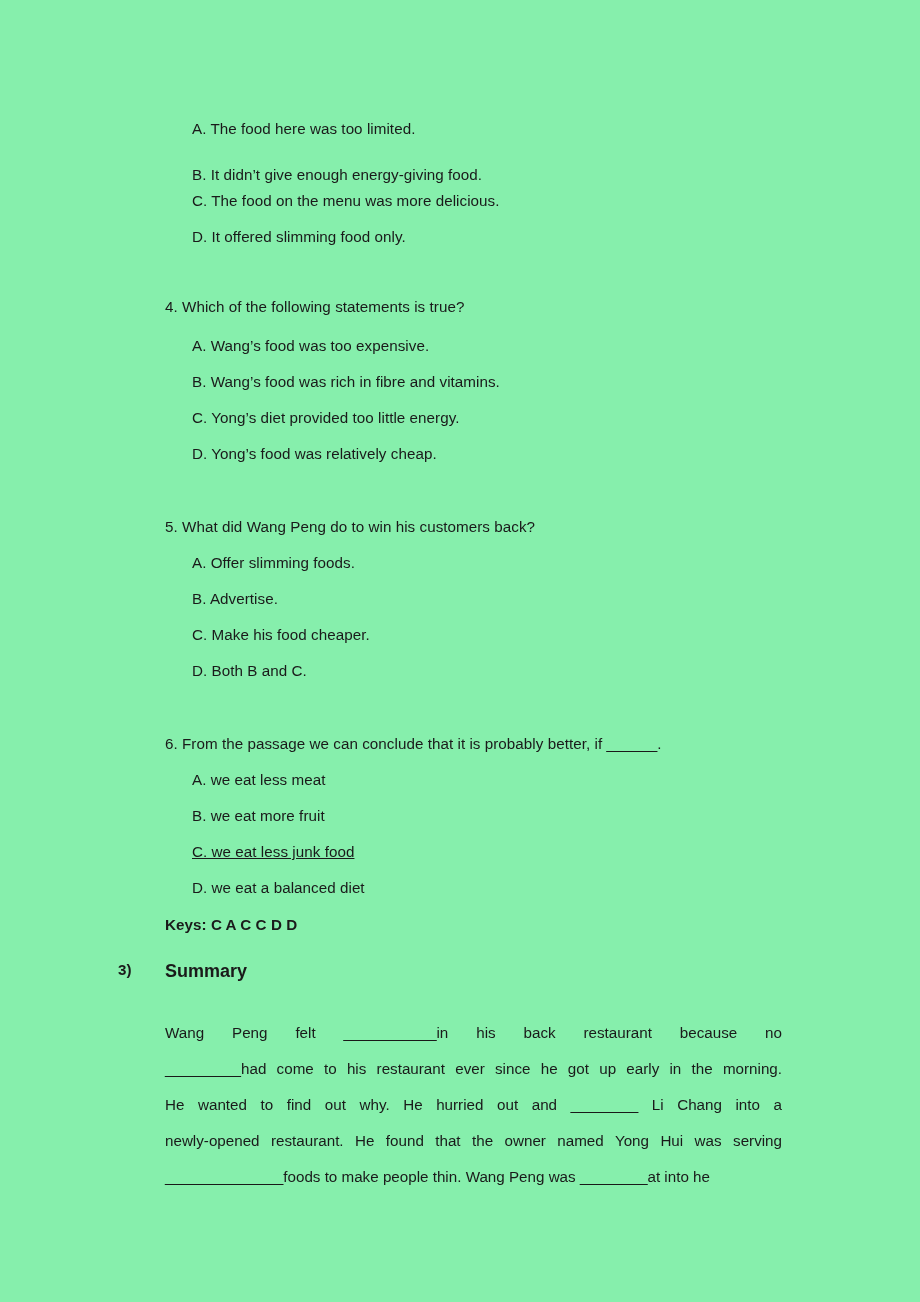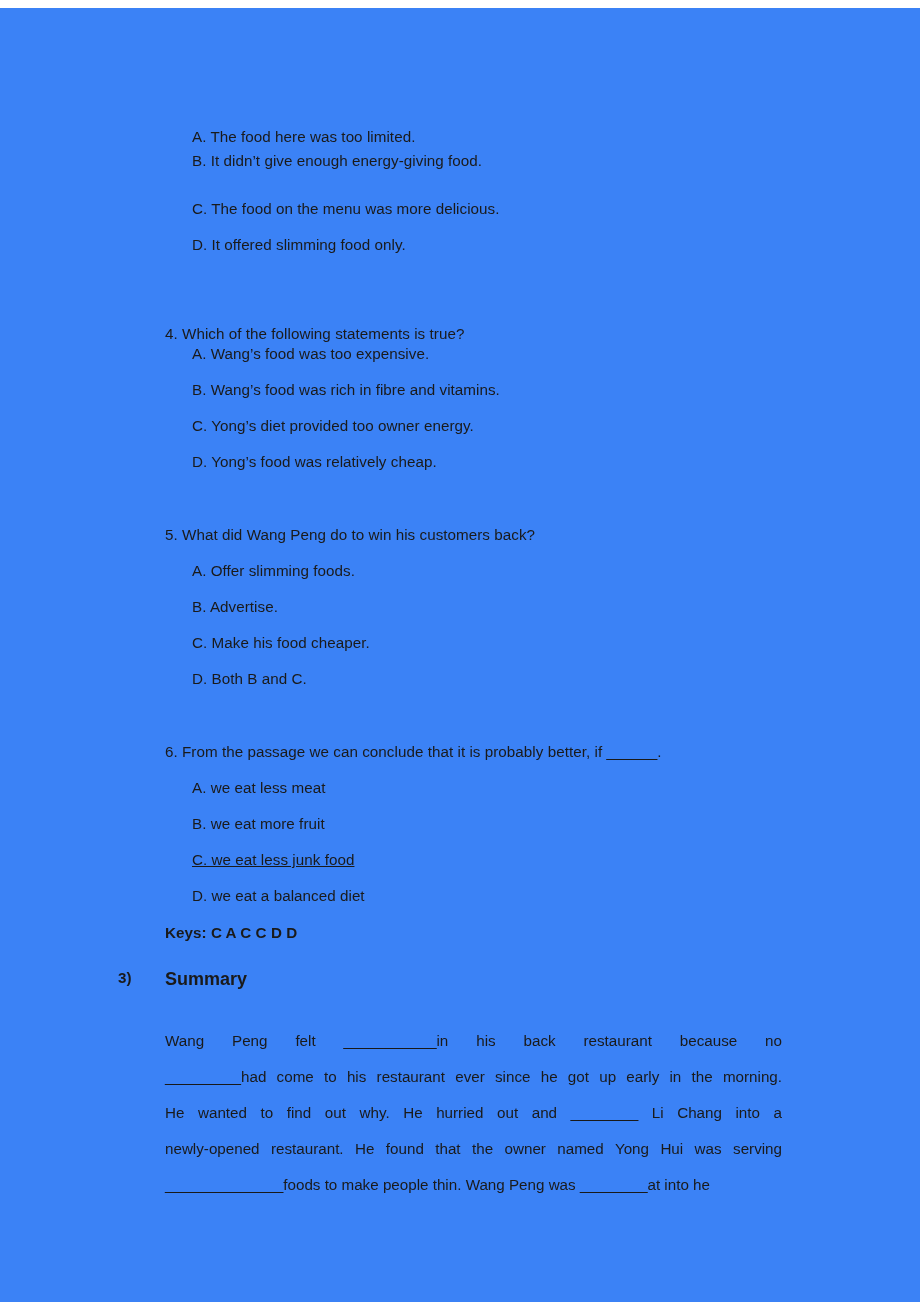--- a/index.html
+++ b/index.html
@@ -12,22 +12,21 @@
     height: 1302px;
     position: relative;
     font-family: "Liberation Sans", sans-serif;
     color: #000000;
     overflow: hidden;
   }
 
   .page {
     position: absolute;
     inset: 0;
-    background: #3b82f6;
-    margin-top: 8px;
+    background: #86efac;
   }
 
   
   .line {
     position: absolute;
     font-size: 15.2px;
     line-height: 18px;
     color: #1a1a1a;
     white-space: nowrap;
     letter-spacing: 0.05px;
@@ -77,28 +76,28 @@
     text-underline-offset: 2px;
     letter-spacing: 0;
   }
 </style>
 </head>
 <body>
 
 <div class="page">
 
   <div class="line q-option" style="top:120px;">A. The food here was too limited.</div>
-  <div class="line q-option" style="top:144px;">B. It didn’t give enough energy-giving food.</div>
+  <div class="line q-option" style="top:166px;">B. It didn’t give enough energy-giving food.</div>
   <div class="line q-option" style="top:192px;">C. The food on the menu was more delicious.</div>
   <div class="line q-option" style="top:228px;">D. It offered slimming food only.</div>
 
-  <div class="line q-stem" style="top:317px;">4. Which of the following statements is true?</div>
+  <div class="line q-stem" style="top:298px;">4. Which of the following statements is true?</div>
   <div class="line q-option" style="top:337px;">A. Wang’s food was too expensive.</div>
   <div class="line q-option" style="top:373px;">B. Wang’s food was rich in fibre and vitamins.</div>
-  <div class="line q-option" style="top:409px;">C. Yong’s diet provided too owner energy.</div>
+  <div class="line q-option" style="top:409px;">C. Yong’s diet provided too little energy.</div>
   <div class="line q-option" style="top:445px;">D. Yong’s food was relatively cheap.</div>
 
   <div class="line q-stem" style="top:518px;">5. What did Wang Peng do to win his customers back?</div>
   <div class="line q-option" style="top:554px;">A. Offer slimming foods.</div>
   <div class="line q-option" style="top:590px;">B. Advertise.</div>
   <div class="line q-option" style="top:626px;">C. Make his food cheaper.</div>
   <div class="line q-option" style="top:662px;">D. Both B and C.</div>
 
   <div class="line q-stem" style="top:735px;"><span>6. From the passage we can conclude that it is probably better, if </span><span class="blank">______</span><span>.</span></div>
   <div class="line q-option" style="top:771px;">A. we eat less meat</div>

